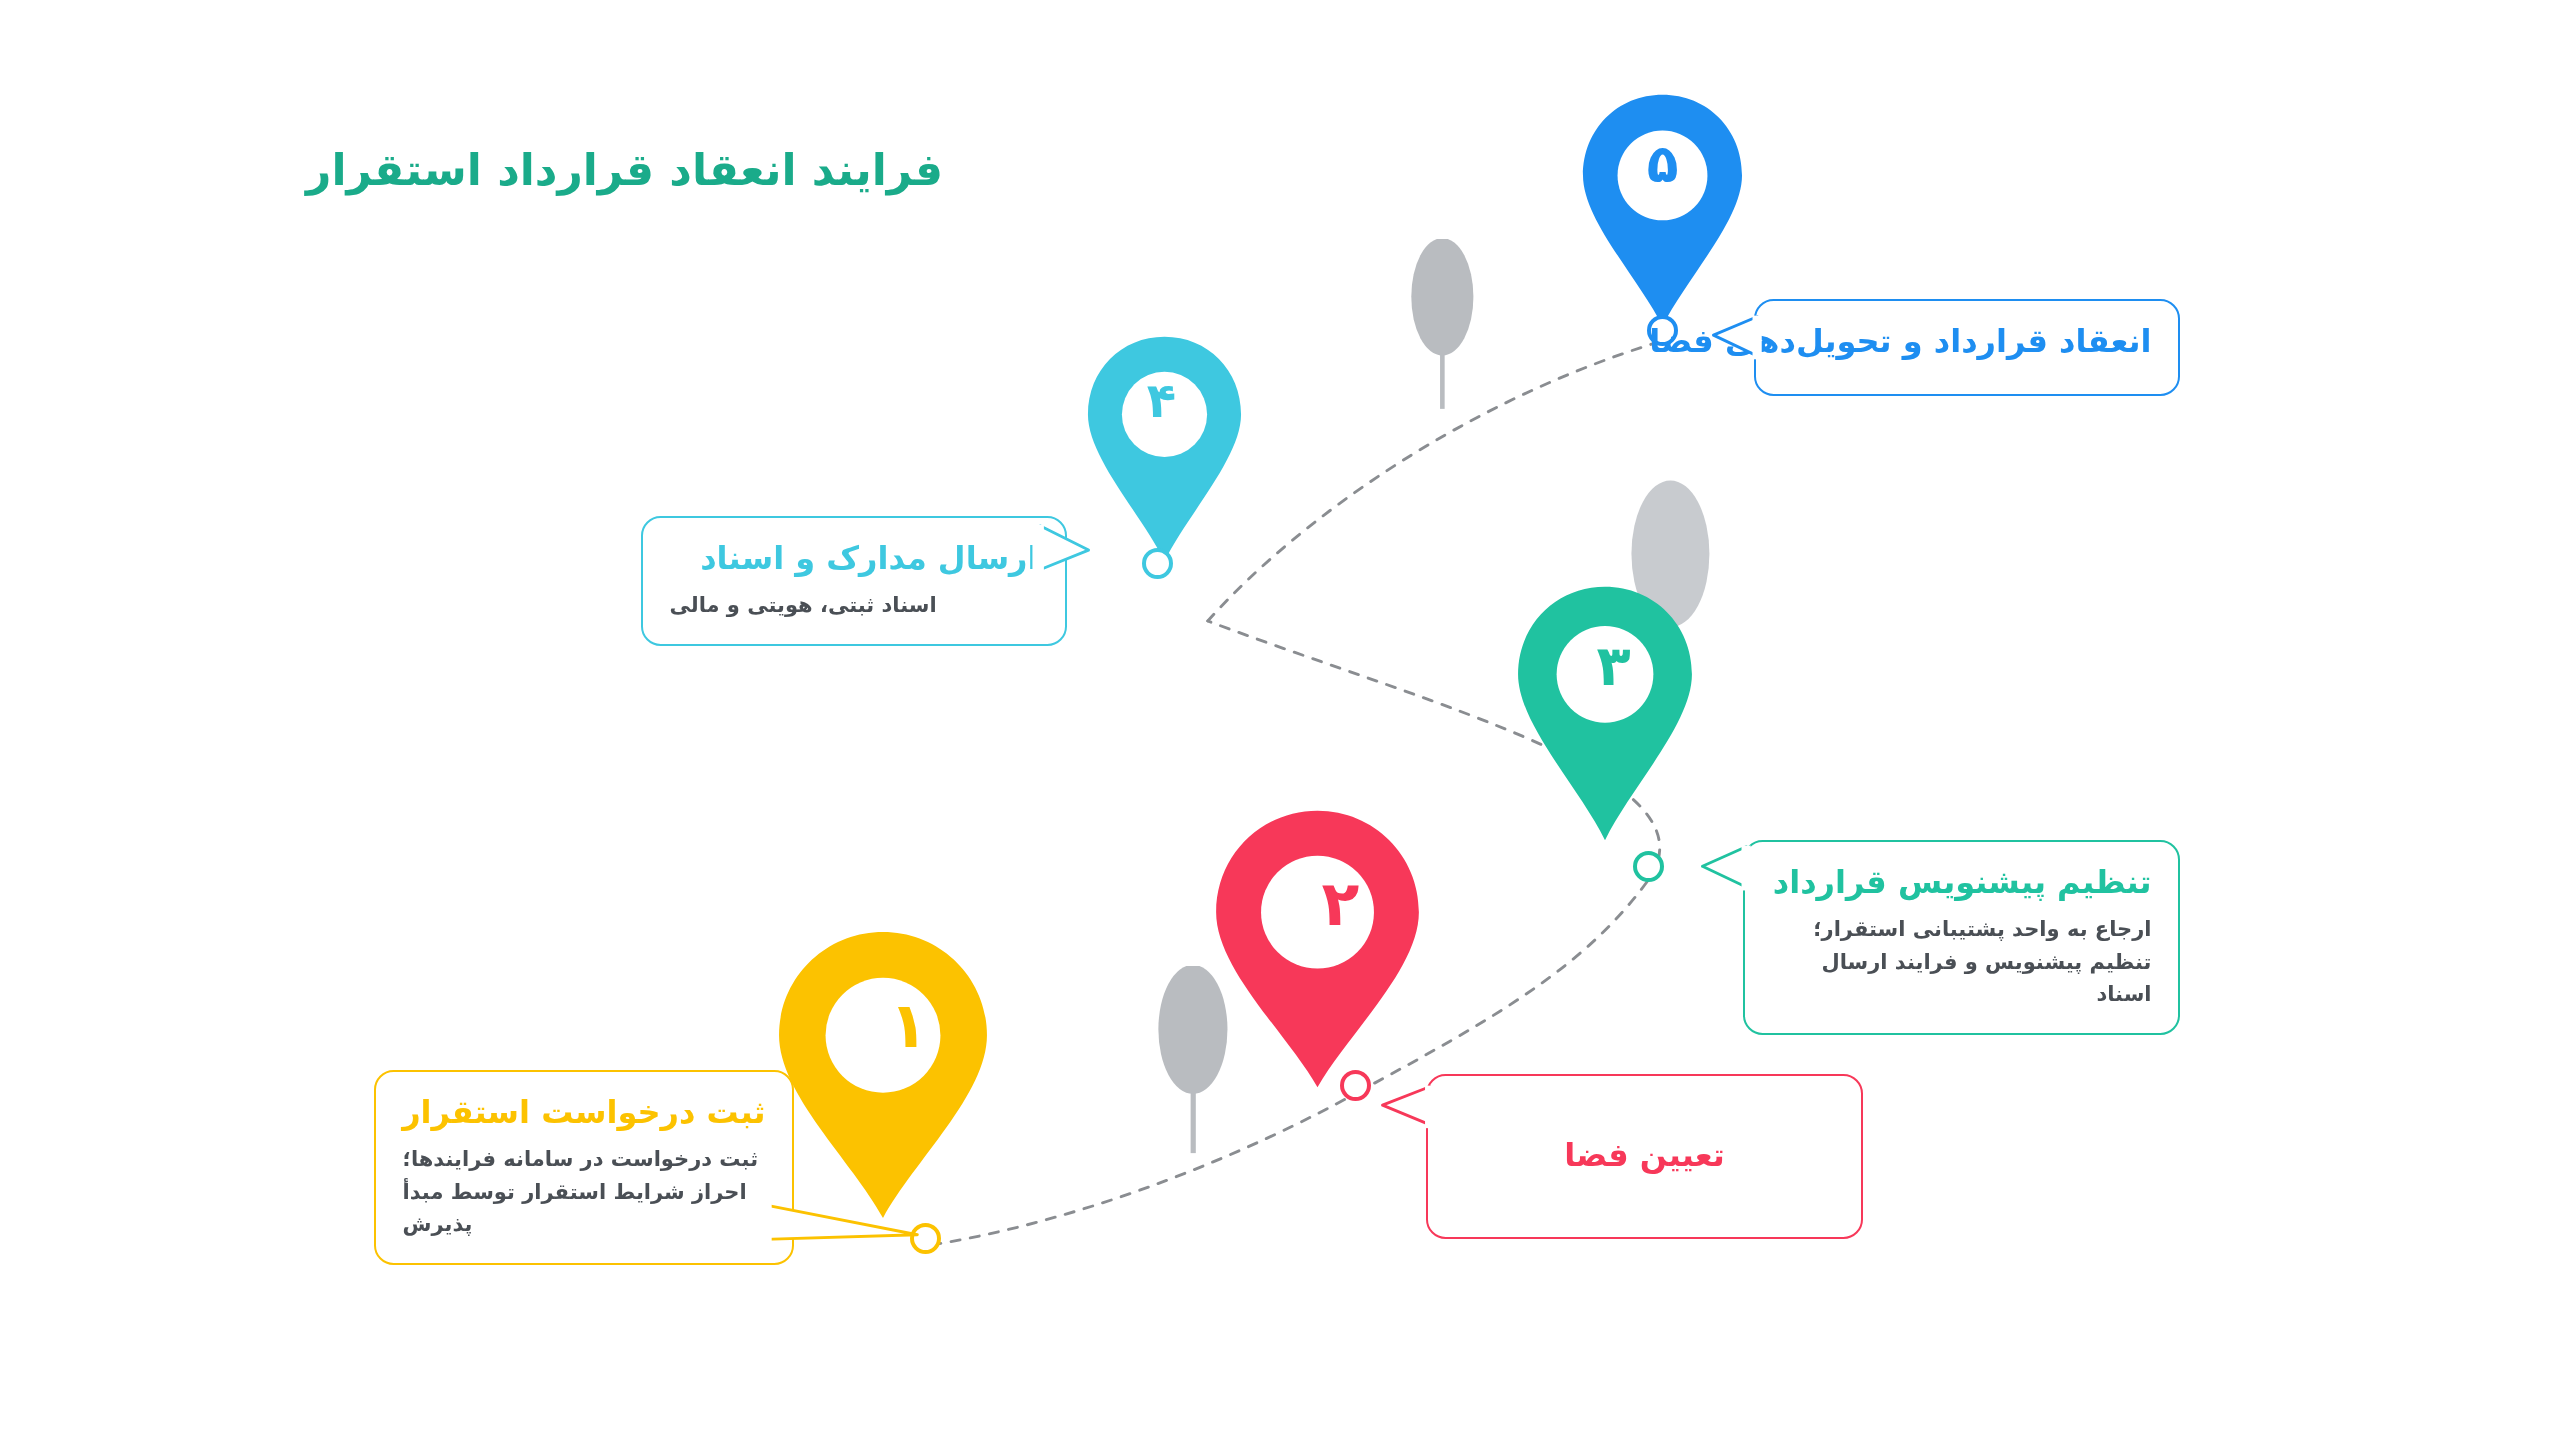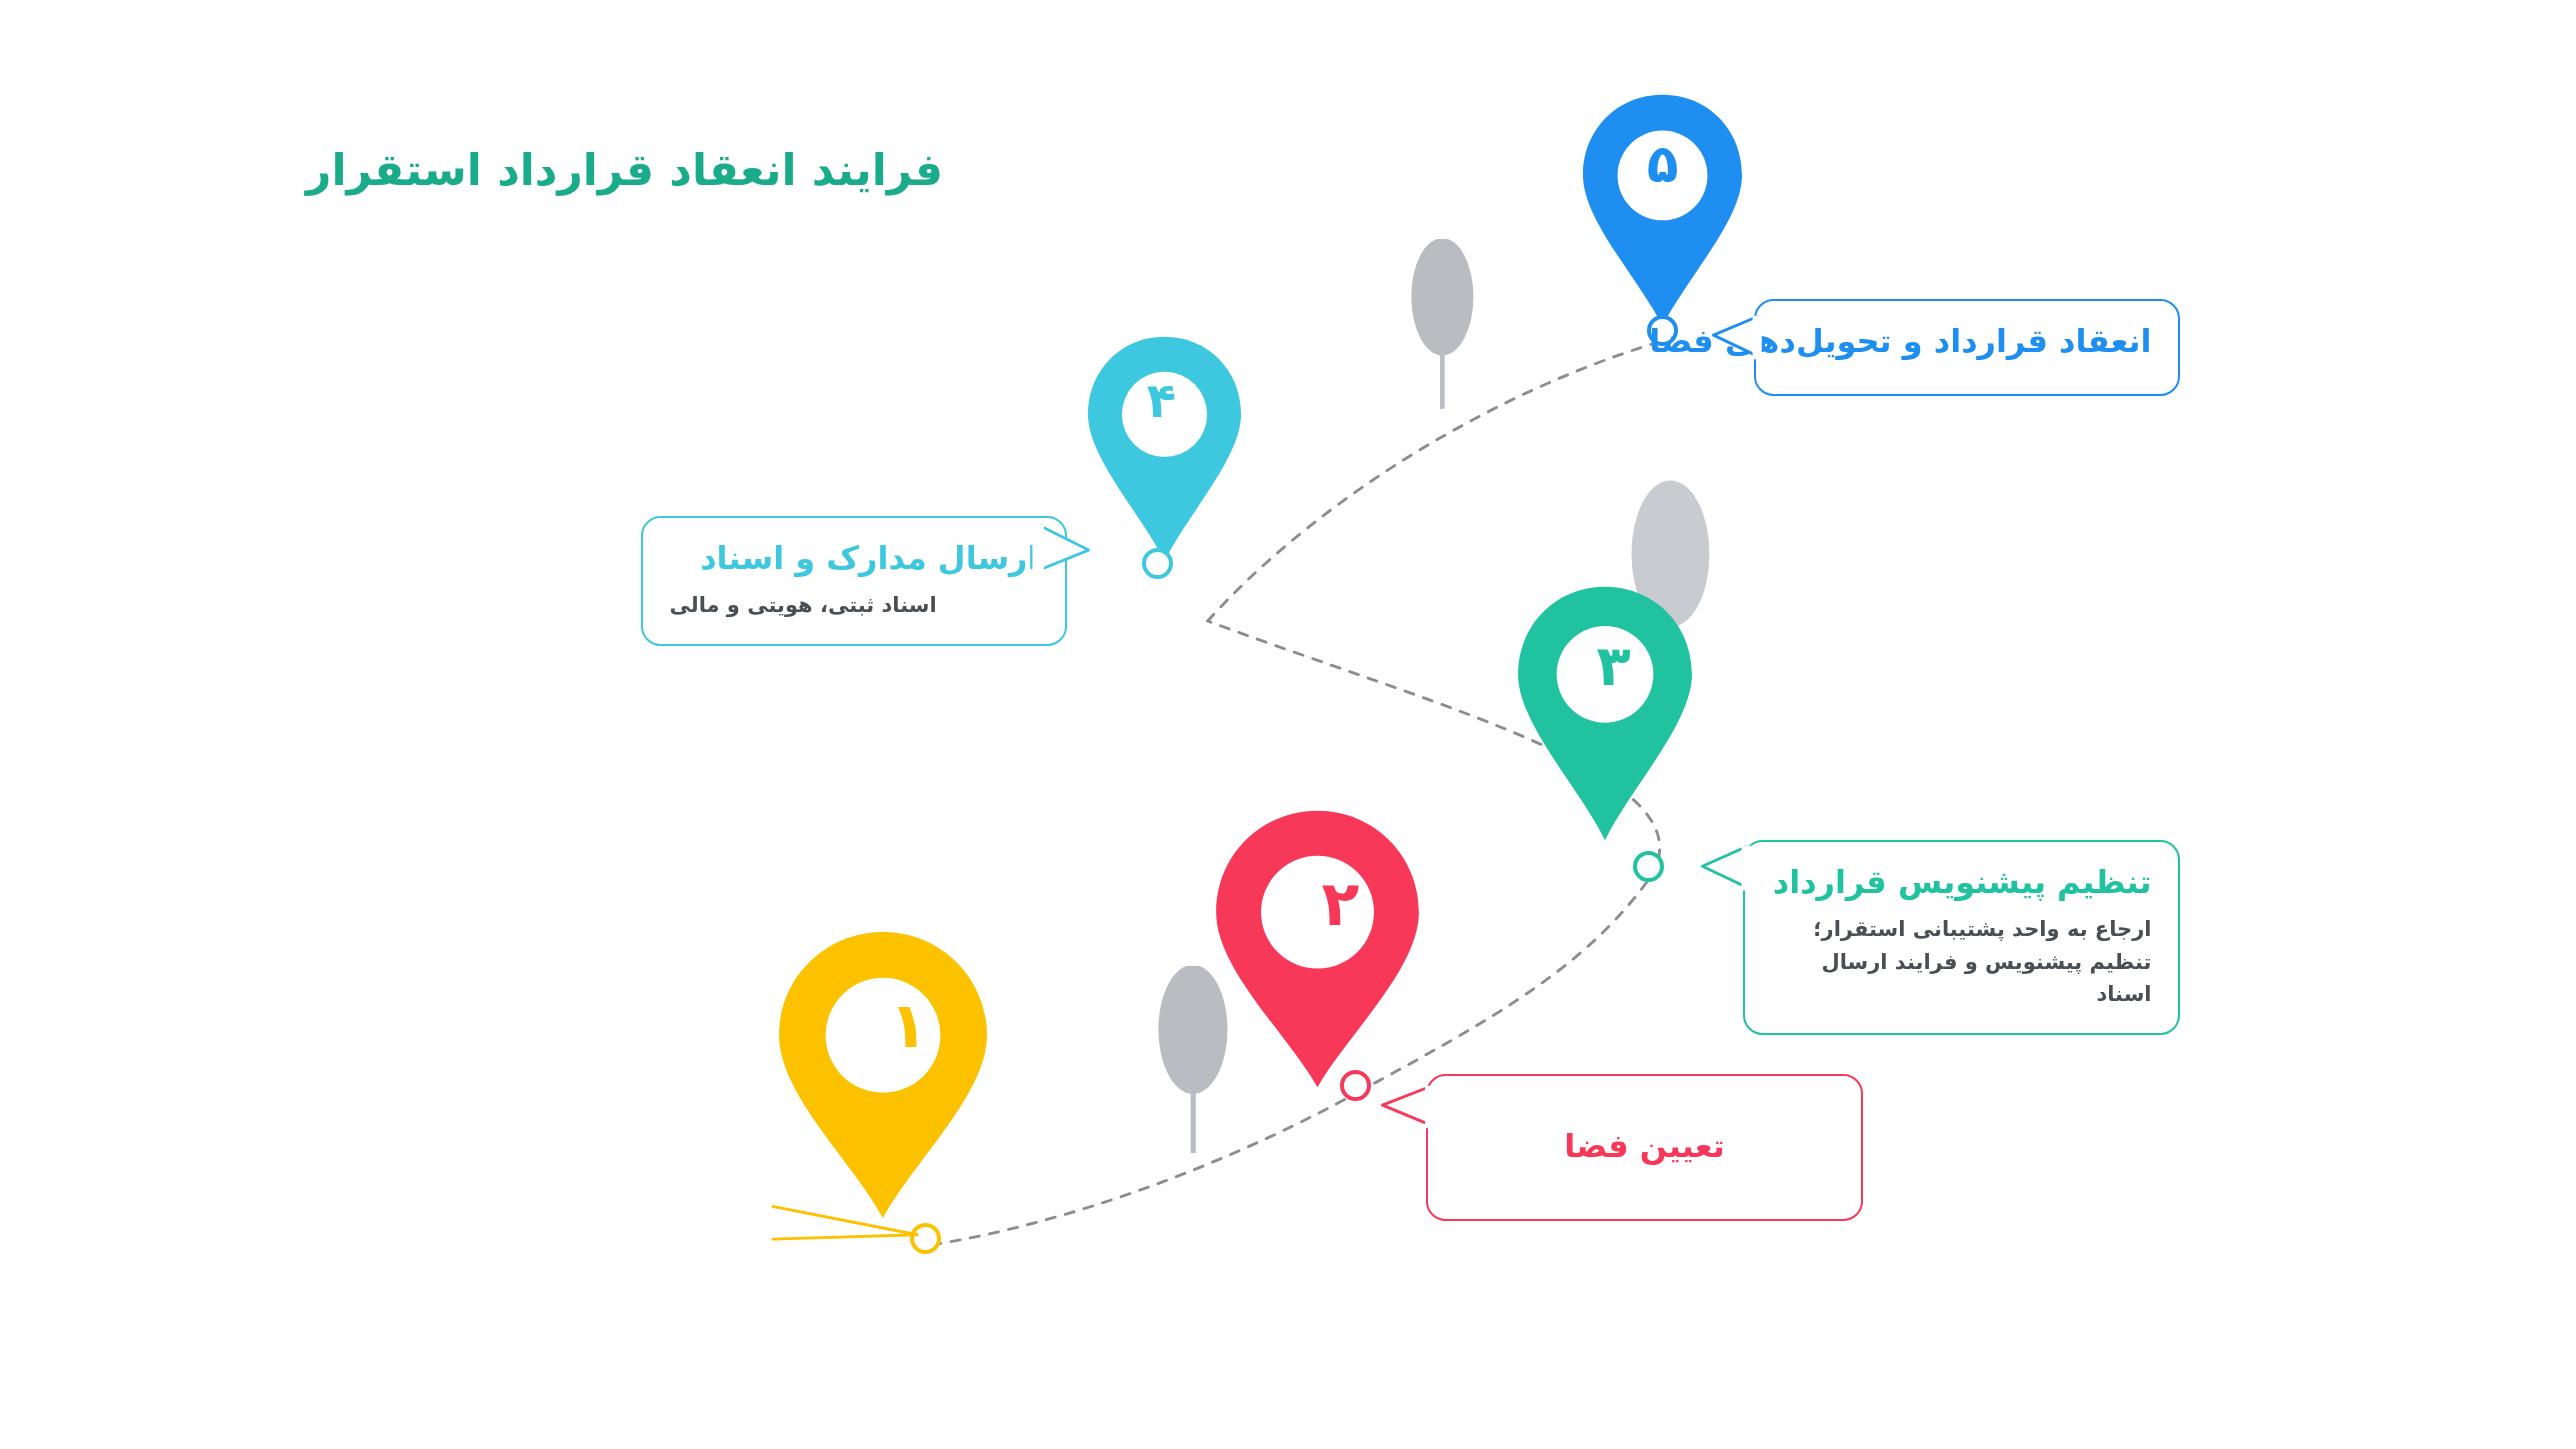--- a/index.html
+++ b/index.html
@@ -206,27 +206,34 @@
     <div class="c-body">
       <span>ارجاع به واحد پشتیبانی استقرار؛</span>
       <span>تنظیم پیشنویس و فرایند ارسال اسناد</span>
     </div>
   </div>
   <svg class="tail" style="left:1700px; top:841px;" width="52" height="69" viewBox="0 0 90 120">
     <path d="M80 10 L 4 44 L 80 80 Z" fill="#ffffff" stroke="#20c2a0" stroke-width="5" stroke-linejoin="round"></path>
     <rect x="72" y="8" width="16" height="78" fill="#ffffff"></rect>
   </svg>
 
-  <div class="callout center-only" style="left:1426px; top:1074px; width:437px; height:147px; border-color:#f73859;">
+  <div class="callout center-only" style="left:1426px; top:1074px; width:437px; height:165px; border-color:#f73859;">
     <div class="c-title" style="color:#f73859;">تعیین فضا</div>
   </div>
   <svg class="tail" style="left:1380px; top:1081px;" width="55" height="69" viewBox="0 0 95 120">
     <path d="M86 10 L 4 42 L 86 76 Z" fill="#ffffff" stroke="#f73859" stroke-width="5" stroke-linejoin="round"></path>
     <rect x="78" y="8" width="16" height="74" fill="#ffffff"></rect>
   </svg>
 
+  <div class="callout" style="left:374px; top:1070px; width:420px; border-color:#fcc200; text-align:left;">
+    <div class="c-title" style="color:#fcc200;">ثبت درخواست استقرار</div>
+    <div class="c-body">
+      <span>ثبت درخواست در سامانه فرایندها؛</span>
+      <span>احراز شرایط استقرار توسط مبدأ پذیرش</span>
+    </div>
+  </div>
   <svg class="tail" style="left:759px; top:1199px;" width="167" height="75" viewBox="0 0 290 130">
     <path d="M10 10 L 275 62 L 10 70 Z" fill="#ffffff" stroke="#fcc200" stroke-width="5" stroke-linejoin="round"></path>
     <rect x="0" y="6" width="22" height="70" fill="#ffffff"></rect>
   </svg>
 
 </div>
 
 
 </body></html>

